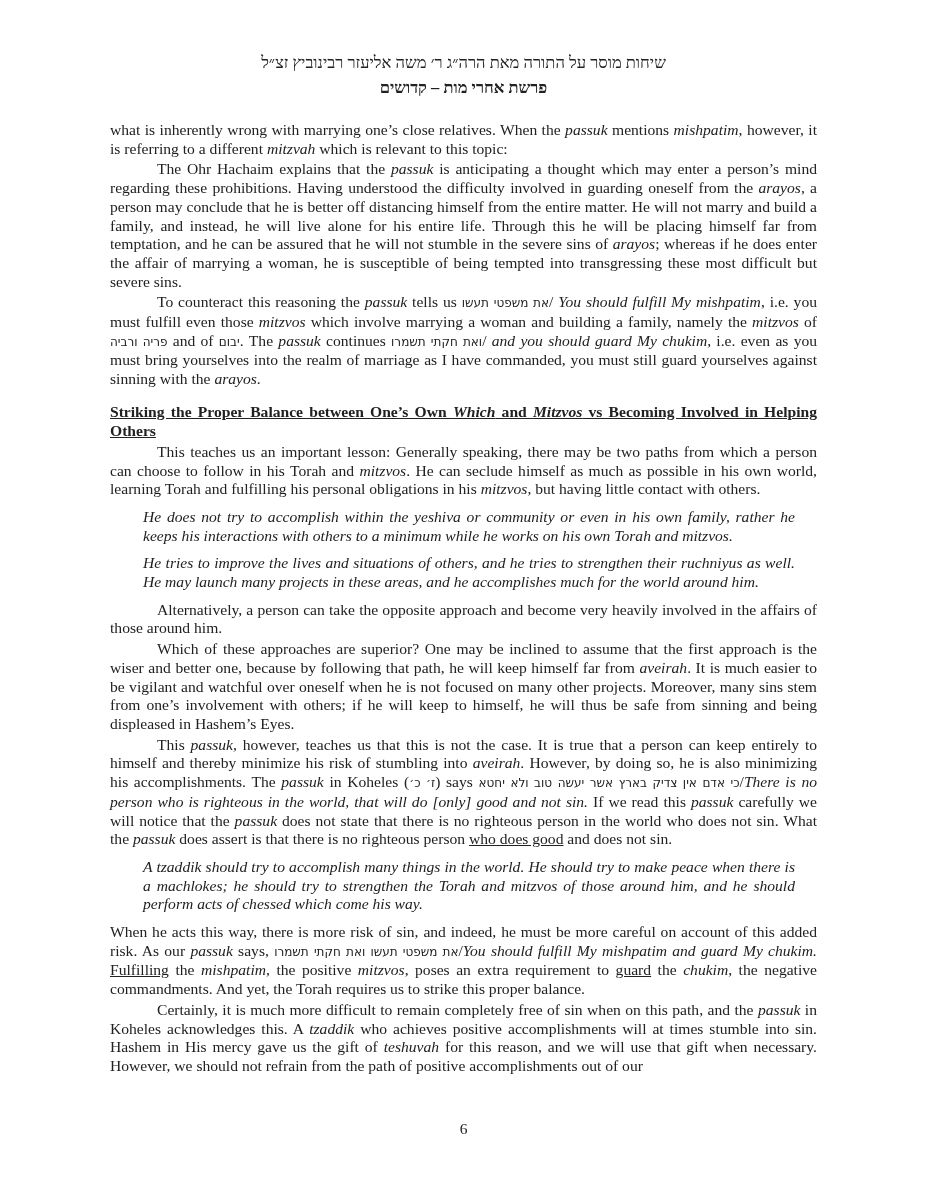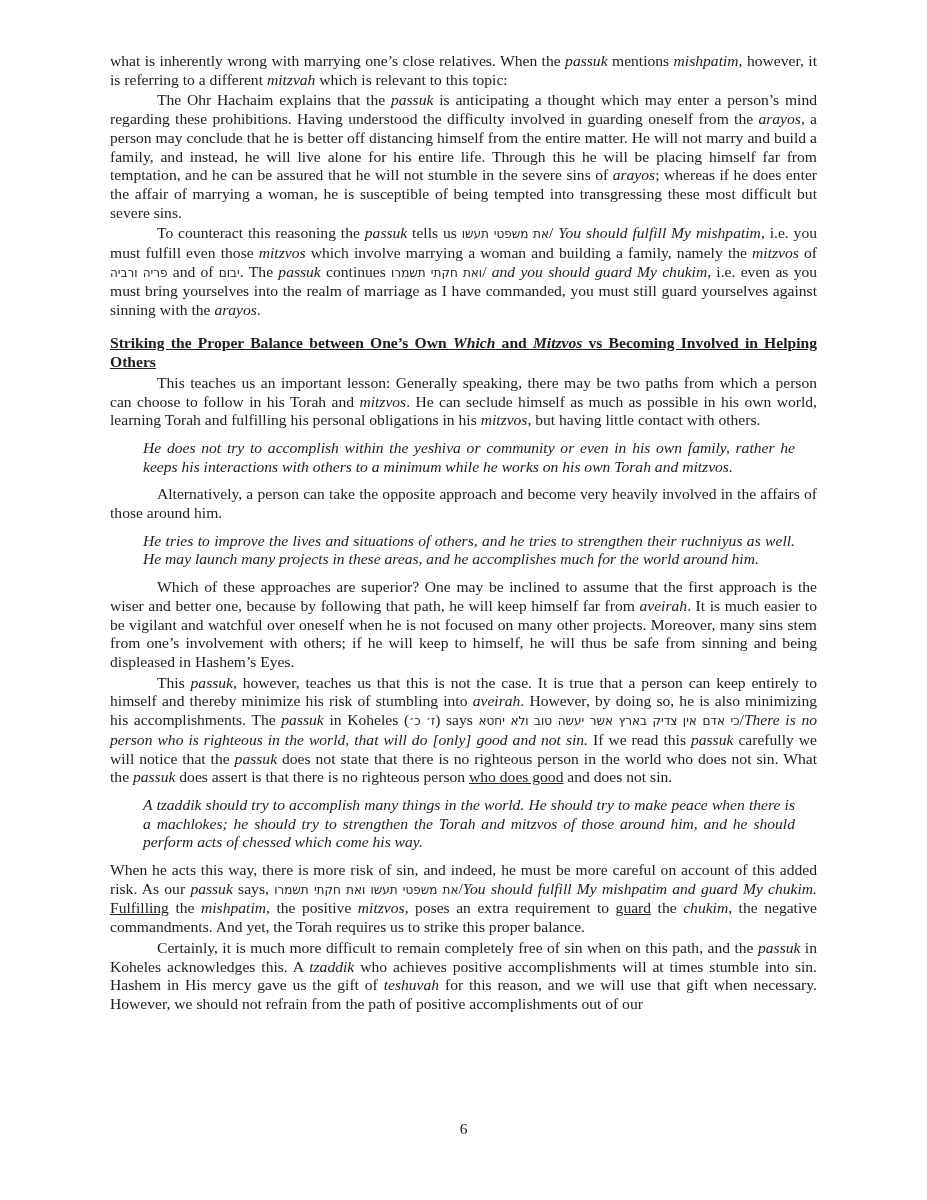--- a/index.html
+++ b/index.html
@@ -50,29 +50,33 @@
     left:0;right:0;top:1120px;
     text-align:center;
     font-size:15.5px;
   }
 </style>
 </head>
 <body>
 
 <div class="page">
   <div class="content-wrap">
+    <div class="doc-header">
+      <div class="h-line1" dir="rtl">שיחות מוסר על התורה מאת הרה״ג ר׳ משה אליעזר רבינוביץ זצ״ל</div>
+      <div class="h-line2" dir="rtl">פרשת אחרי מות – קדושים</div>
+    </div>
     <div id="doc-body">
         <div class="block paragraph"><span>what is inherently wrong with marrying one’s close relatives. When the </span><span class="seg-i">passuk</span><span> mentions </span><span class="seg-i">mishpatim</span><span>, however, it is referring to a different </span><span class="seg-i">mitzvah</span><span> which is relevant to this topic:</span></div>
         <div class="block paragraph indent"><span>The Ohr Hachaim explains that the </span><span class="seg-i">passuk</span><span> is anticipating a thought which may enter a person’s mind regarding these prohibitions. Having understood the difficulty involved in guarding oneself from the </span><span class="seg-i">arayos</span><span>, a person may conclude that he is better off distancing himself from the entire matter. He will not marry and build a family, and instead, he will live alone for his entire life. Through this he will be placing himself far from temptation, and he can be assured that he will not stumble in the severe sins of </span><span class="seg-i">arayos</span><span>; whereas if he does enter the affair of marrying a woman, he is susceptible of being tempted into transgressing these most difficult but severe sins.</span></div>
         <div class="block paragraph indent"><span>To counteract this reasoning the </span><span class="seg-i">passuk</span><span> tells us </span><span class="seg-he">את משפטי תעשו</span><span>/ </span><span class="seg-i">You should fulfill My mishpatim</span><span>, i.e. you must fulfill even those </span><span class="seg-i">mitzvos</span><span> which involve marrying a woman and building a family, namely the </span><span class="seg-i">mitzvos</span><span> of </span><span class="seg-he">פריה ורביה</span><span> and of </span><span class="seg-he">יבום</span><span>. The </span><span class="seg-i">passuk</span><span> continues </span><span class="seg-he">ואת חקתי תשמרו</span><span>/ </span><span class="seg-i">and you should guard My chukim</span><span>, i.e. even as you must bring yourselves into the realm of marriage as I have commanded, you must still guard yourselves against sinning with the </span><span class="seg-i">arayos</span><span>.</span></div>
         <div class="block heading"><span class="seg-b">Striking the Proper Balance between One’s Own </span><span class="seg-b seg-i">Which</span><span class="seg-b"> and </span><span class="seg-b seg-i">Mitzvos</span><span class="seg-b"> vs Becoming Involved in Helping Others</span></div>
         <div class="block paragraph indent"><span>This teaches us an important lesson: Generally speaking, there may be two paths from which a person can choose to follow in his Torah and </span><span class="seg-i">mitzvos</span><span>. He can seclude himself as much as possible in his own world, learning Torah and fulfilling his personal obligations in his </span><span class="seg-i">mitzvos</span><span>, but having little contact with others.</span></div>
         <div class="block quote"><span>He does not try to accomplish within the yeshiva or community or even in his own family, rather he keeps his interactions with others to a minimum while he works on his own Torah and mitzvos.</span></div>
+        <div class="block quote"><span>He tries to improve the lives and situations of others, and he tries to strengthen their ruchniyus as well. He may launch many projects in these areas, and he accomplishes much for the world around him.</span></div>
         <div class="block paragraph indent"><span>Alternatively, a person can take the opposite approach and become very heavily involved in the affairs of those around him.</span></div>
-        <div class="block quote"><span>He tries to improve the lives and situations of others, and he tries to strengthen their ruchniyus as well. He may launch many projects in these areas, and he accomplishes much for the world around him.</span></div>
         <div class="block paragraph indent"><span>Which of these approaches are superior? One may be inclined to assume that the first approach is the wiser and better one, because by following that path, he will keep himself far from </span><span class="seg-i">aveirah</span><span>. It is much easier to be vigilant and watchful over oneself when he is not focused on many other projects. Moreover, many sins stem from one’s involvement with others; if he will keep to himself, he will thus be safe from sinning and being displeased in Hashem’s Eyes.</span></div>
         <div class="block paragraph indent"><span>This </span><span class="seg-i">passuk</span><span>, however, teaches us that this is not the case. It is true that a person can keep entirely to himself and thereby minimize his risk of stumbling into </span><span class="seg-i">aveirah</span><span>. However, by doing so, he is also minimizing his accomplishments. The </span><span class="seg-i">passuk</span><span> in Koheles (</span><span class="seg-he">ז׳ כ׳</span><span>) says </span><span class="seg-he">כי אדם אין צדיק בארץ אשר יעשה טוב ולא יחטא</span><span>/</span><span class="seg-i">There is no person who is righteous in the world, that will do [only] good and not sin.</span><span> If we read this </span><span class="seg-i">passuk</span><span> carefully we will notice that the </span><span class="seg-i">passuk</span><span> does not state that there is no righteous person in the world who does not sin. What the </span><span class="seg-i">passuk</span><span> does assert is that there is no righteous person </span><span class="seg-u">who does good</span><span> and does not sin.</span></div>
         <div class="block quote"><span>A tzaddik should try to accomplish many things in the world. He should try to make peace when there is a machlokes; he should try to strengthen the Torah and mitzvos of those around him, and he should perform acts of chessed which come his way.</span></div>
         <div class="block paragraph"><span>When he acts this way, there is more risk of sin, and indeed, he must be more careful on account of this added risk. As our </span><span class="seg-i">passuk</span><span> says, </span><span class="seg-he">את משפטי תעשו ואת חקתי תשמרו</span><span>/</span><span class="seg-i">You should fulfill My mishpatim and guard My chukim.</span><span> </span><span class="seg-u">Fulfilling</span><span> the </span><span class="seg-i">mishpatim</span><span>, the positive </span><span class="seg-i">mitzvos</span><span>, poses an extra requirement to </span><span class="seg-u">guard</span><span> the </span><span class="seg-i">chukim</span><span>, the negative commandments. And yet, the Torah requires us to strike this proper balance.</span></div>
         <div class="block paragraph indent"><span>Certainly, it is much more difficult to remain completely free of sin when on this path, and the </span><span class="seg-i">passuk</span><span> in Koheles acknowledges this. A </span><span class="seg-i">tzaddik</span><span> who achieves positive accomplishments will at times stumble into sin. Hashem in His mercy gave us the gift of </span><span class="seg-i">teshuvah</span><span> for this reason, and we will use that gift when necessary. However, we should not refrain from the path of positive accomplishments out of our</span></div>
       </div>
   </div>
   <div class="page-footer">
     <span>6</span>
   </div>

